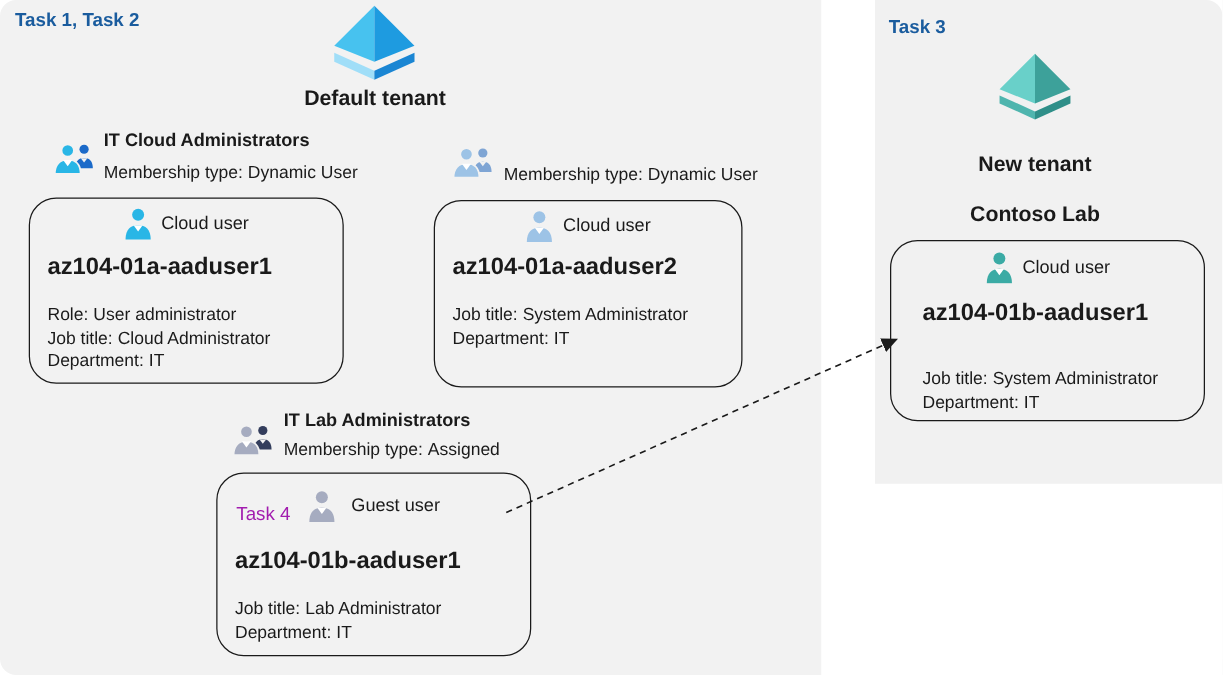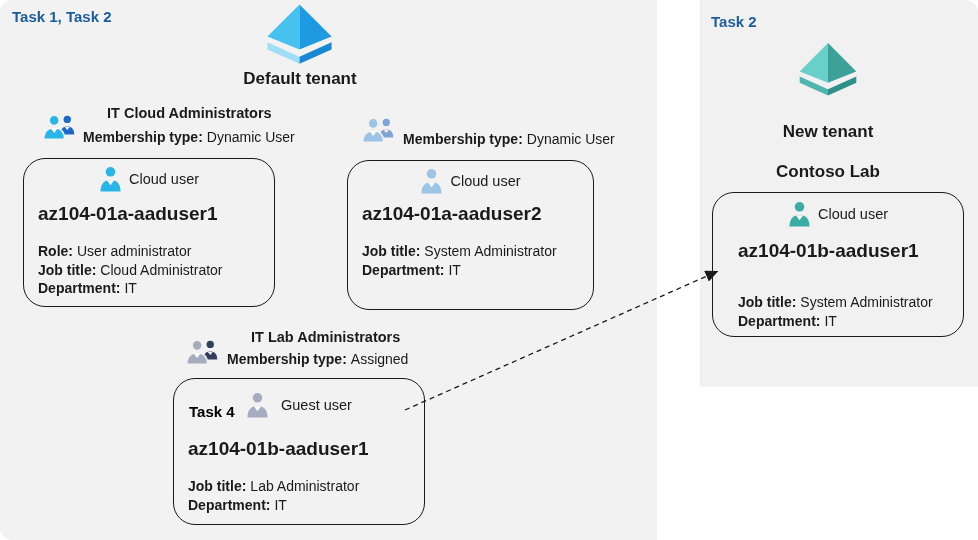--- a/index.html
+++ b/index.html
@@ -7,30 +7,30 @@
     position:relative; width:978px; height:540px; overflow:hidden;
     font-family:"Liberation Sans", sans-serif; color:#1a1a1a; background:#fff;border-radius:13px;
   }
   .bg-left  { position:absolute; left:0;   top:0; width:657px; height:540px; background:#F2F2F2; }
   .bg-right { position:absolute; left:700px; top:0; width:278px; height:387px; background:#F1F1F1; }
 
   .abs { position:absolute; }
   .task-label { position:absolute; font-weight:bold; font-size:15px; color:#1A5C9E; white-space:nowrap; }
   .tenant-title { position:absolute; font-weight:bold; font-size:17px; text-align:center; white-space:nowrap; }
   .tenant-title.small { font-size:17px; }
-  .group-title { position:absolute; font-weight:bold; font-size:14.5px; white-space:nowrap;margin-left:24px; }
+  .group-title { position:absolute; font-weight:bold; font-size:14.5px; white-space:nowrap; }
   .text-line { position:absolute; font-size:14px; white-space:nowrap; }
-  .lbl { font-weight:bold; margin-right:4px; }
+  .lbl { font-weight:normal; margin-right:4px; }
 
   .user-box { position:absolute; border:1.3px solid #1a1a1a; border-radius:22px; background:transparent; }
   .box-header { position:absolute; left:0; right:0; display:flex; align-items:center; justify-content:center; gap:7px; font-size:14.5px; }
   .user-name { position:absolute; left:14px; font-weight:bold; font-size:19px; white-space:nowrap; }
   .attrs { position:absolute; left:14px; font-size:14px; line-height:18.5px; white-space:nowrap; }
   .box4 .user-name, .box4 .attrs { left:25px; }
-  .task4-label { position:absolute; left:15px; top:24px; font-weight:bold; font-size:15px; color:#000000; }
+  .task4-label { position:absolute; left:15px; top:24px; font-weight:normal; font-size:15px; color:#a21caf; }
 
   .person-svg { display:block; width:23px; height:26px; }
   .group-svg  { display:block; width:33px; height:28px; }
   .tenant-svg { display:block; width:77px; height:62px; }
   .arrow-layer { position:absolute; left:0; top:0; width:978px; height:540px; pointer-events:none; }
 </style>
 </head>
 <body>
 
 <div class="canvas">
@@ -143,21 +143,21 @@
       </span>
       <span>Guest user</span>
     </div>
     <div class="user-name" style="top:59px;">az104-01b-aaduser1</div>
     <div class="attrs" style="top:98px;">
       <div><span class="lbl">Job title:</span><span>Lab Administrator</span></div>
       <div><span class="lbl">Department:</span><span>IT</span></div>
     </div>
   </div>
 
-  <div class="task-label" style="left:711px; top:13px;">Task 2</div>
+  <div class="task-label" style="left:711px; top:13px;">Task 3</div>
 
   <div class="abs" style="left:794px; top:39px;">
     <svg class="tenant-svg" style="width:68px; height:62px;" viewBox="0 0 96 76">
       <path d="M48 0 L8 40 L48 56 Z" fill="#69D0C9"></path>
       <path d="M48 0 L88 40 L48 56 Z" fill="#3DA19A"></path>
       <path d="M8 47 L48 65 L48 74 L8 56 Z" fill="#4FB5AE"></path>
       <path d="M88 47 L48 65 L48 74 L88 56 Z" fill="#2F8F89"></path>
     </svg>
   </div>
   <div class="tenant-title small" style="left:748px; top:122px; width:160px;">New tenant</div>

